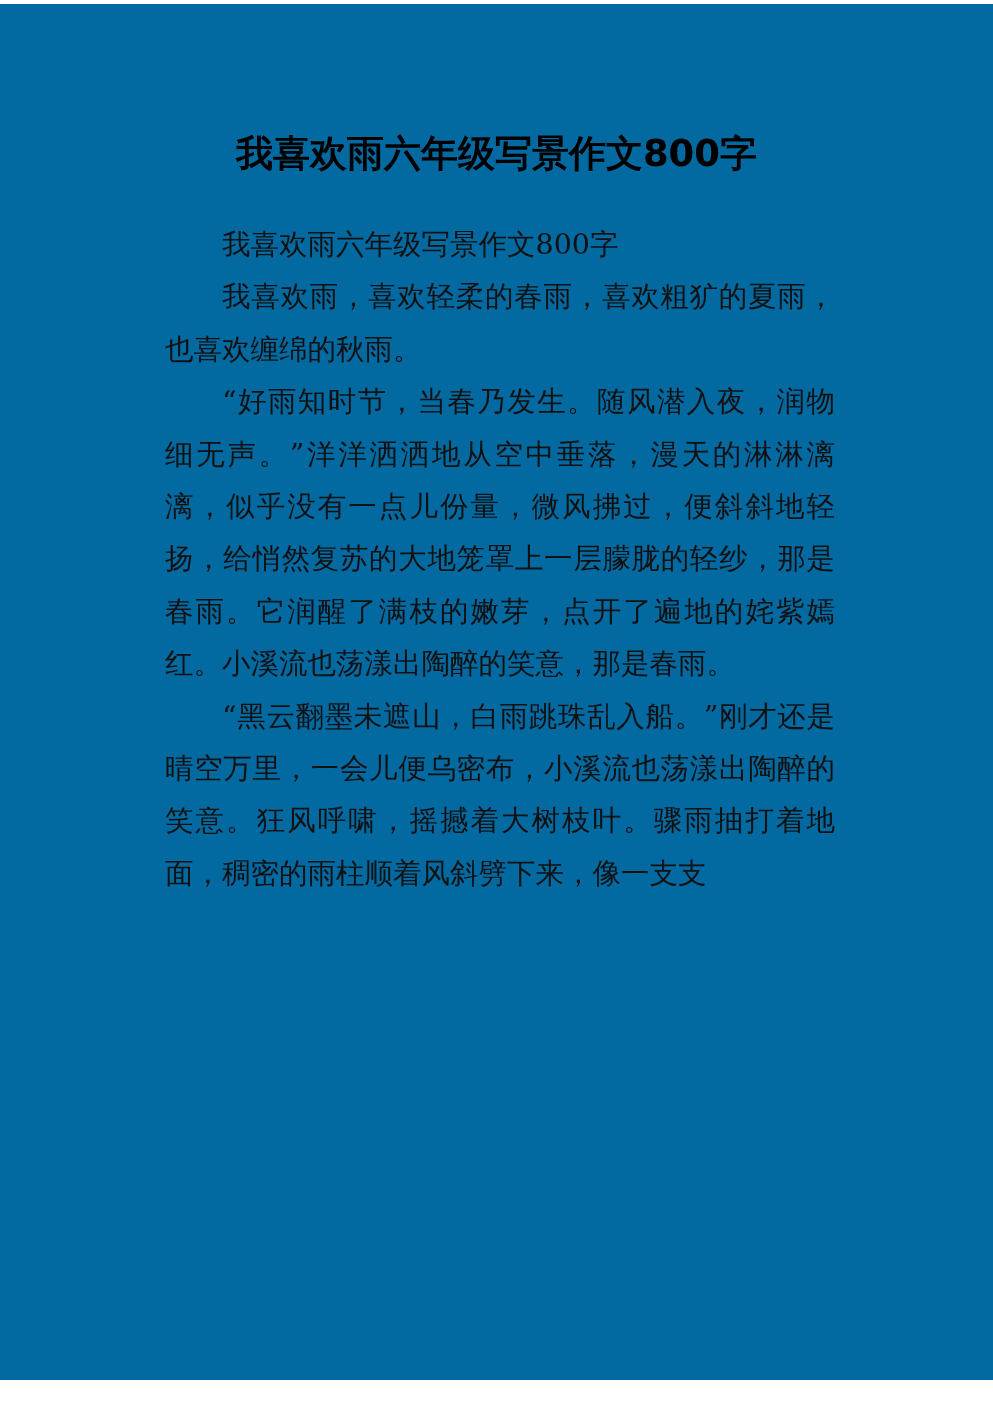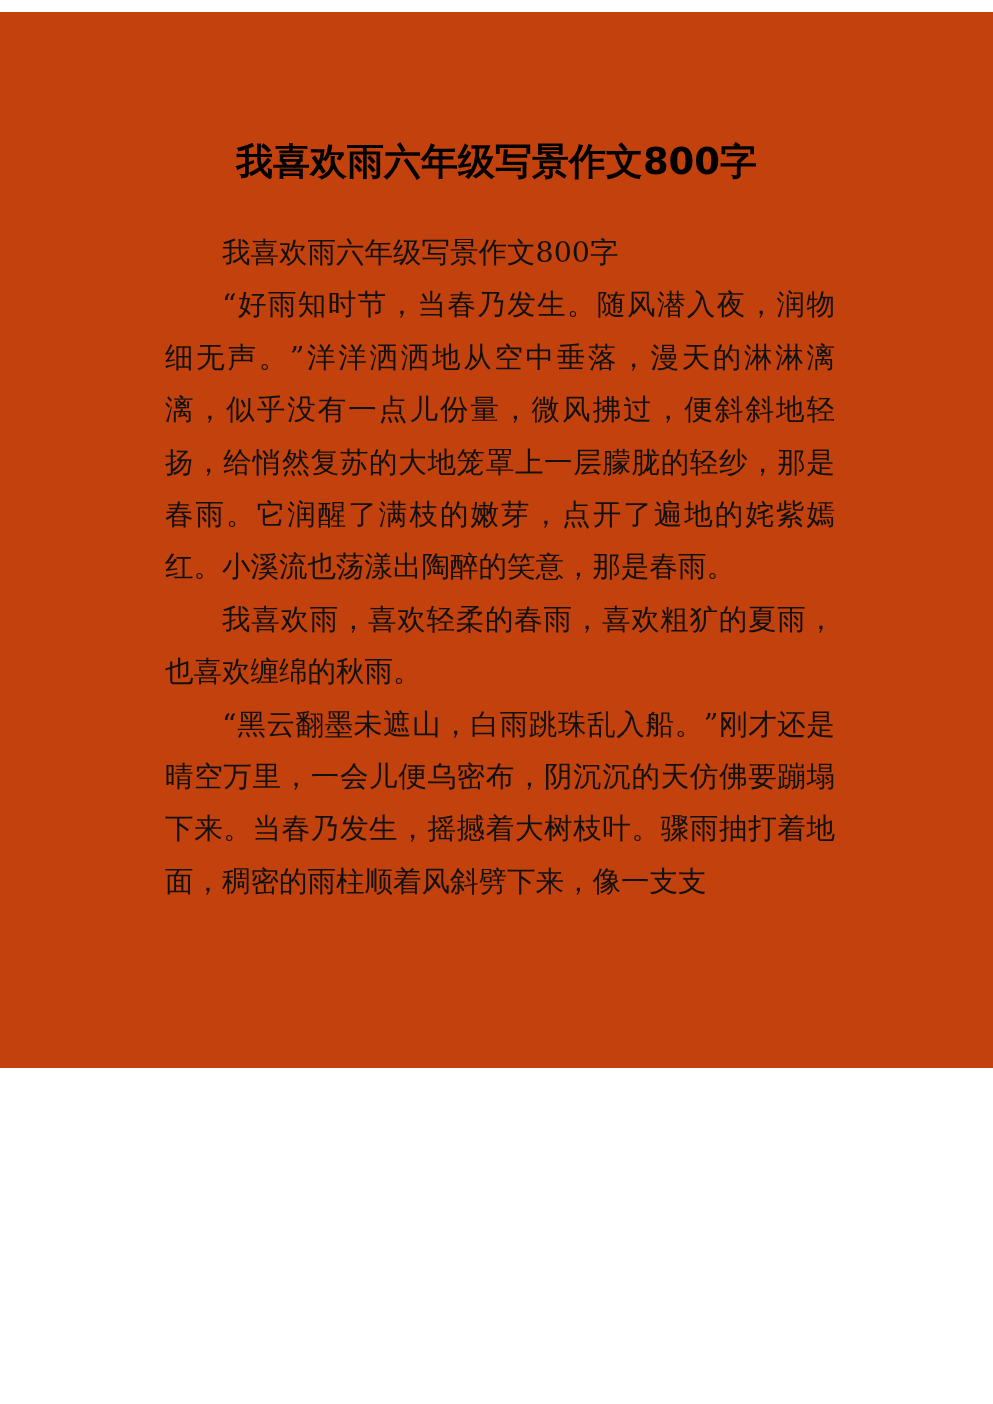--- a/index.html
+++ b/index.html
@@ -9,24 +9,24 @@
     }
     body {
       width: 993px;
       height: 1404px;
       position: relative;
       overflow: hidden;
       color: #111111;
     }
     .page {
       position: absolute;
-      left: 0; top: 12px;
+      left: 0; top: 4px;
       width: 993px;
-      height: 1056px;
-      background: #c2410c;
+      height: 1376px;
+      background: #0369a1;
     }
     .doc-title {
       position: absolute;
       top: 122px;
       left: 0;
       width: 993px;
       text-align: center;
       font-family: "DejaVu Sans", "Liberation Sans", sans-serif;
       font-weight: bold;
       font-size: 37px;
@@ -56,17 +56,17 @@
     }
   </style>
 </head>
 <body>
 
 <div class="page">
   <div class="doc-title">我喜欢雨六年级写景作文800字</div>
 
   <div class="body-text">
     <p class="para">我喜欢雨六年级写景作文800字</p>
+    <p class="para">我喜欢雨，喜欢轻柔的春雨，喜欢粗犷的夏雨，也喜欢缠绵的秋雨。</p>
     <p class="para">“好雨知时节，当春乃发生。随风潜入夜，润物细无声。”洋洋洒洒地从空中垂落，漫天的淋淋漓漓，似乎没有一点儿份量，微风拂过，便斜斜地轻扬，给悄然复苏的大地笼罩上一层朦胧的轻纱，那是春雨。它润醒了满枝的嫩芽，点开了遍地的姹紫嫣红。小溪流也荡漾出陶醉的笑意，那是春雨。</p>
-    <p class="para">我喜欢雨，喜欢轻柔的春雨，喜欢粗犷的夏雨，也喜欢缠绵的秋雨。</p>
-    <p class="para">“黑云翻墨未遮山，白雨跳珠乱入船。”刚才还是晴空万里，一会儿便乌密布，阴沉沉的天仿佛要蹦塌下来。当春乃发生，摇撼着大树枝叶。骤雨抽打着地面，稠密的雨柱顺着风斜劈下来，像一支支</p>
+    <p class="para">“黑云翻墨未遮山，白雨跳珠乱入船。”刚才还是晴空万里，一会儿便乌密布，小溪流也荡漾出陶醉的笑意。狂风呼啸，摇撼着大树枝叶。骤雨抽打着地面，稠密的雨柱顺着风斜劈下来，像一支支</p>
   </div>
 </div>
 
 </body></html>

